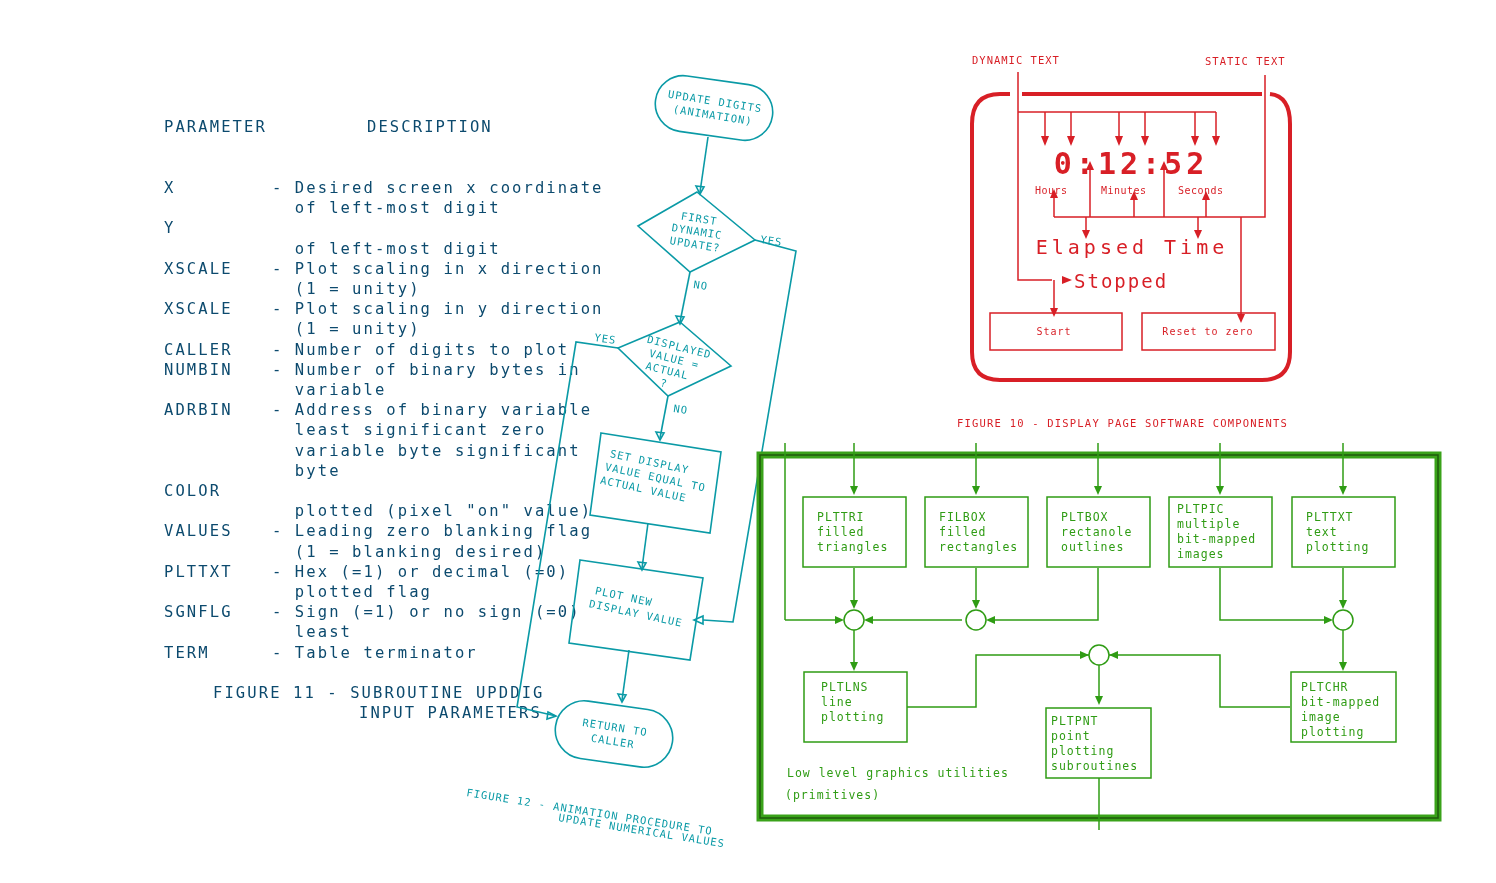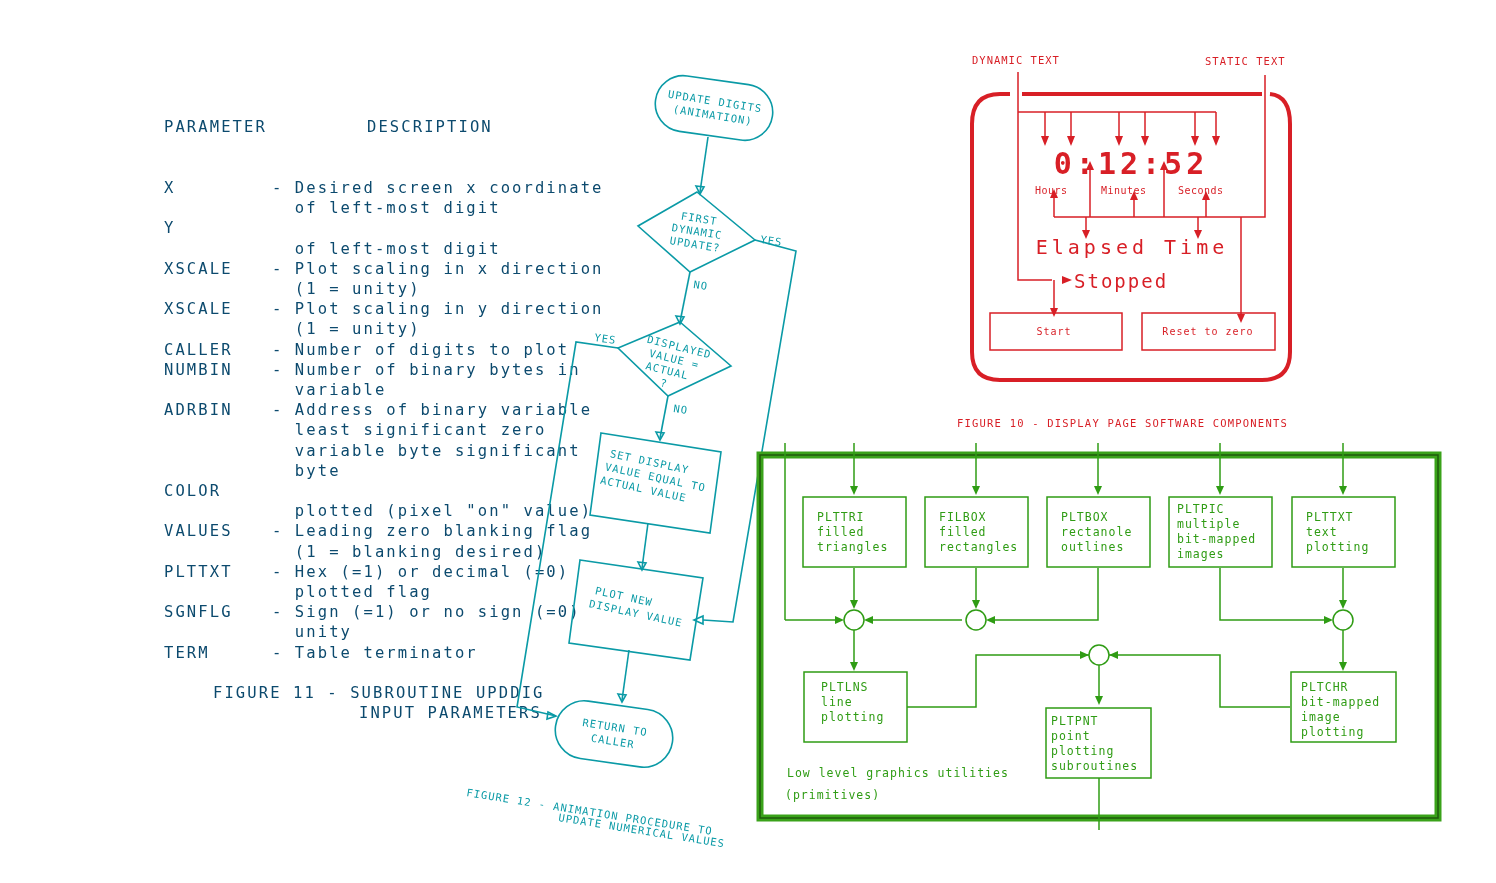--- a/index.html
+++ b/index.html
@@ -105,21 +105,21 @@
       <div class="row">
         <span class="name"></span>
         <span class="desc">  plotted flag</span>
       </div>
       <div class="row">
         <span class="name">SGNFLG</span>
         <span class="desc">- Sign (=1) or no sign (=0)</span>
       </div>
       <div class="row">
         <span class="name"></span>
-        <span class="desc">  unity</span>
+        <span class="desc">  least</span>
       </div>
       <div class="row">
         <span class="name">TERM</span>
         <span class="desc">- Table terminator</span>
       </div>
     </div>
   <div style="height:20px"></div>
   <div class="cap" style="padding-left:49px">FIGURE 11 - SUBROUTINE UPDDIG</div>
   <div class="cap" style="padding-left:195px">INPUT PARAMETERS</div>
 </div>

